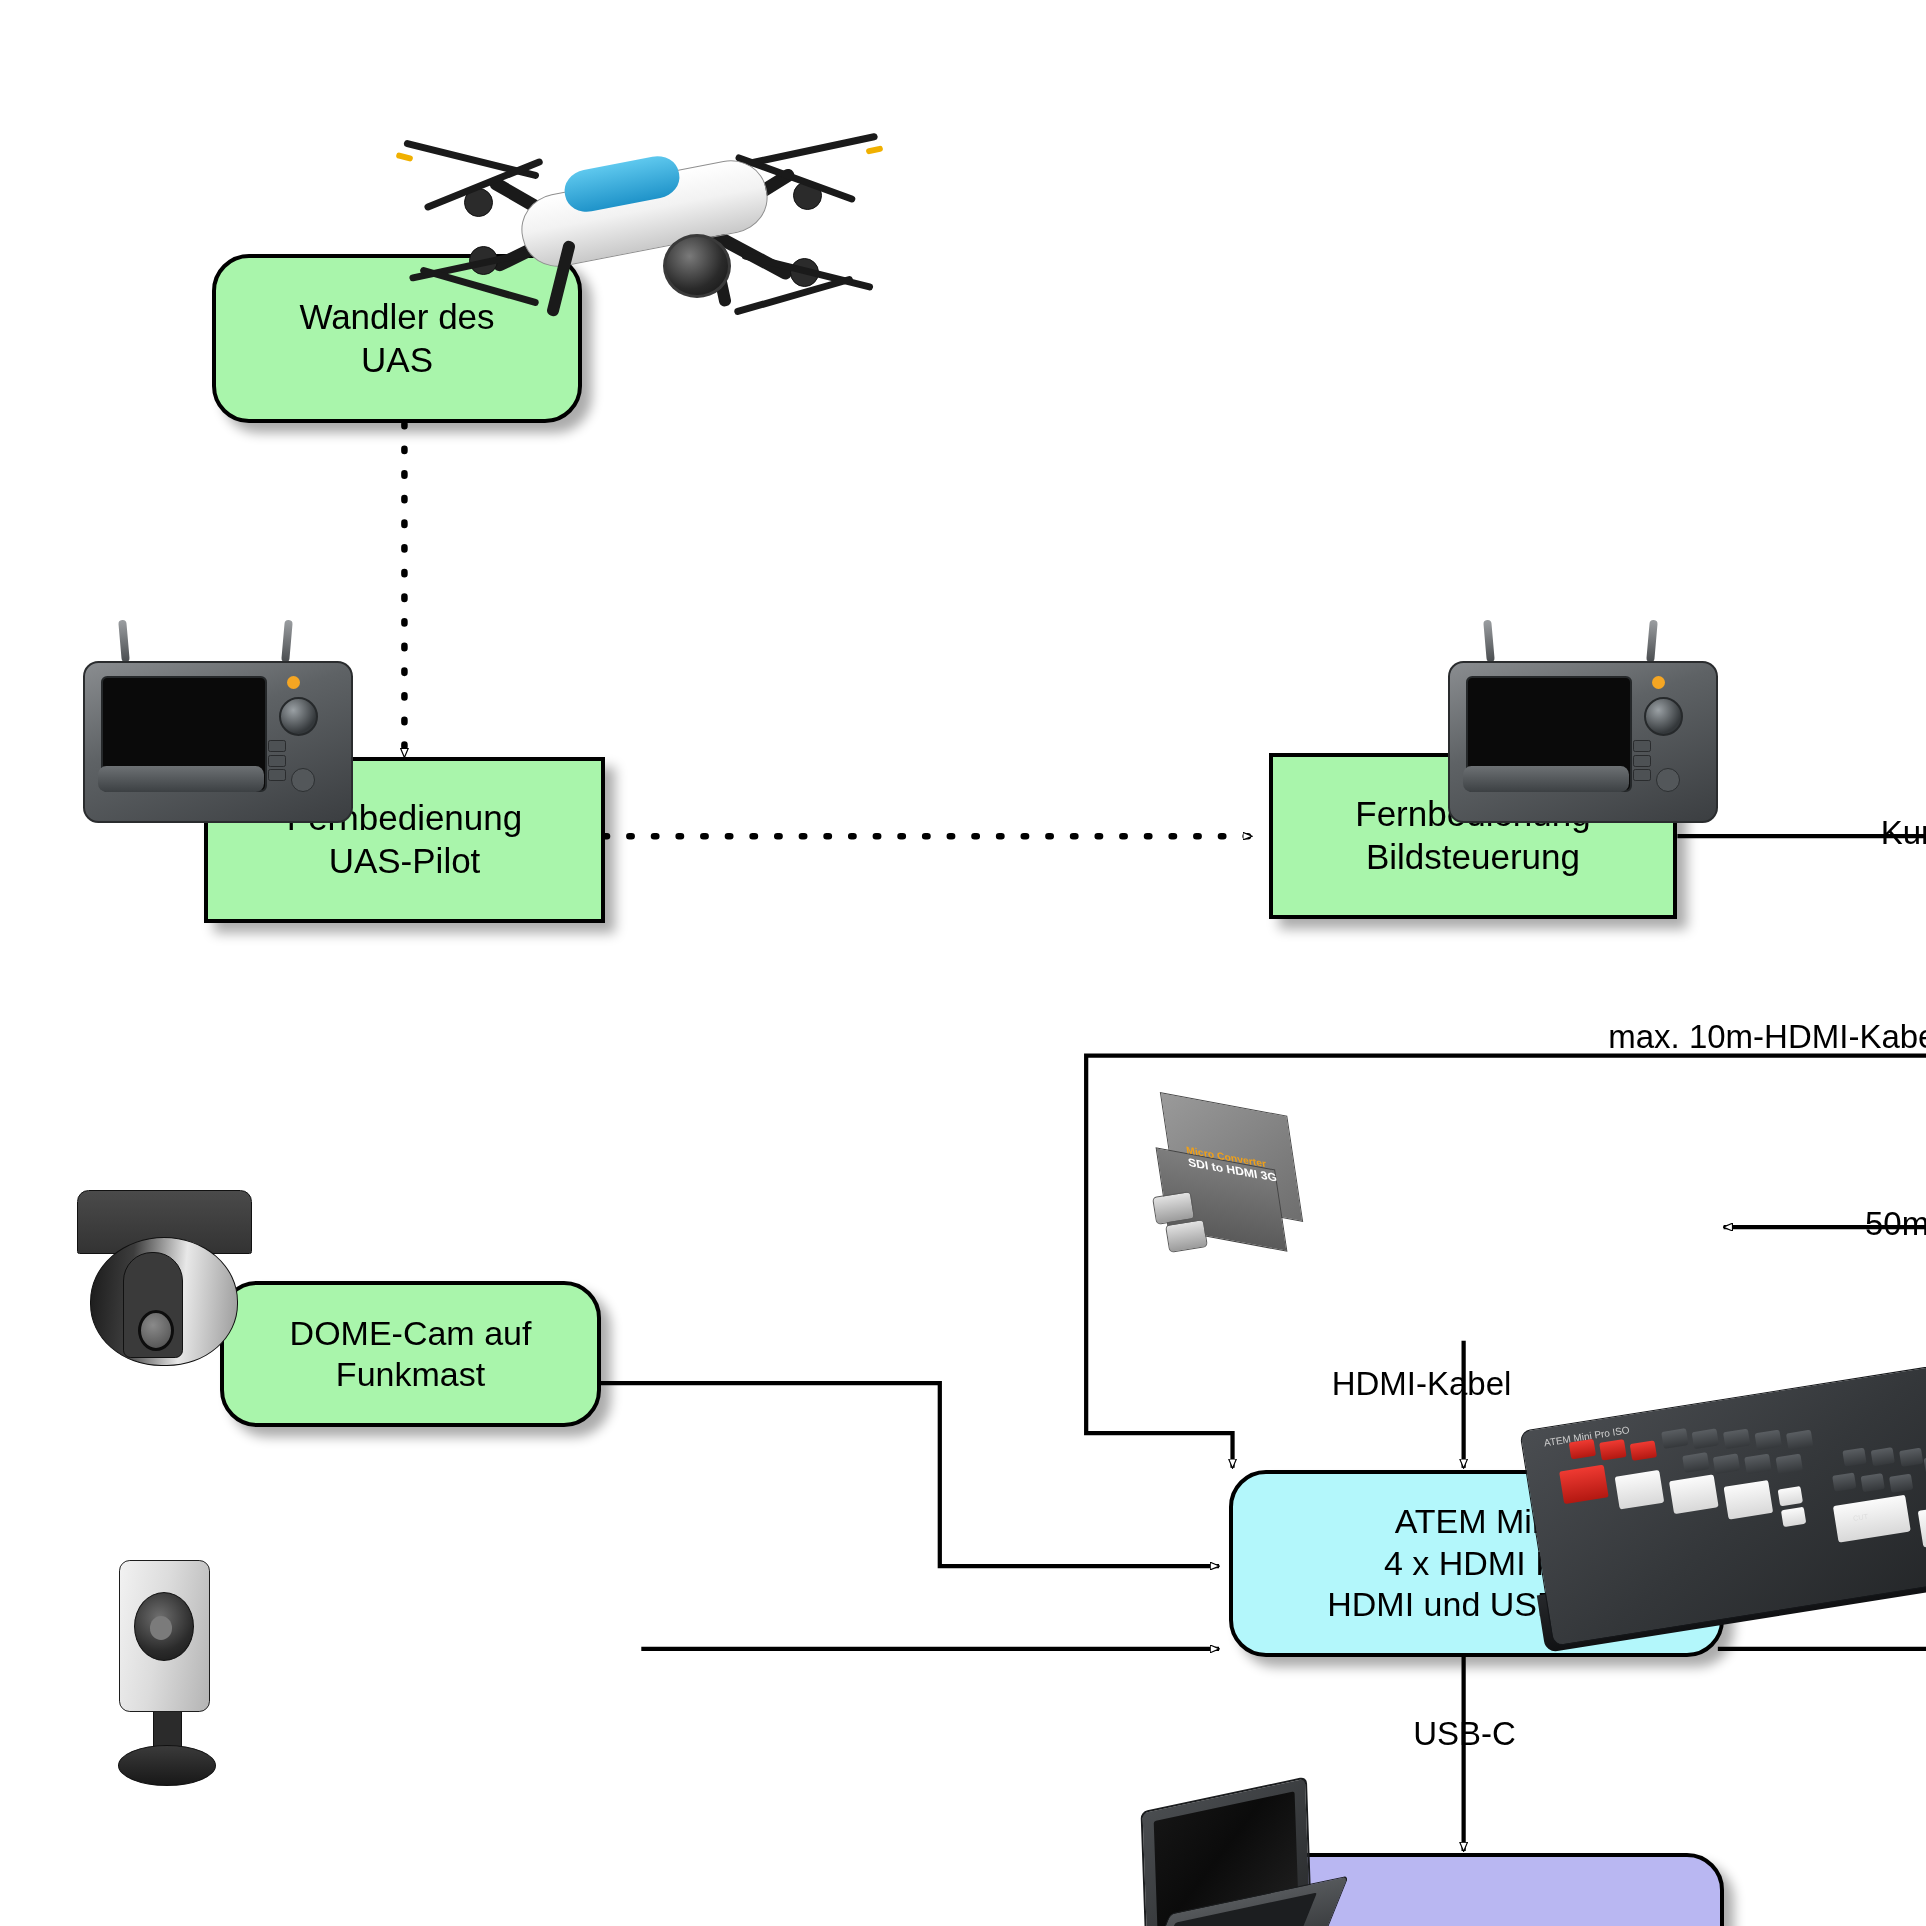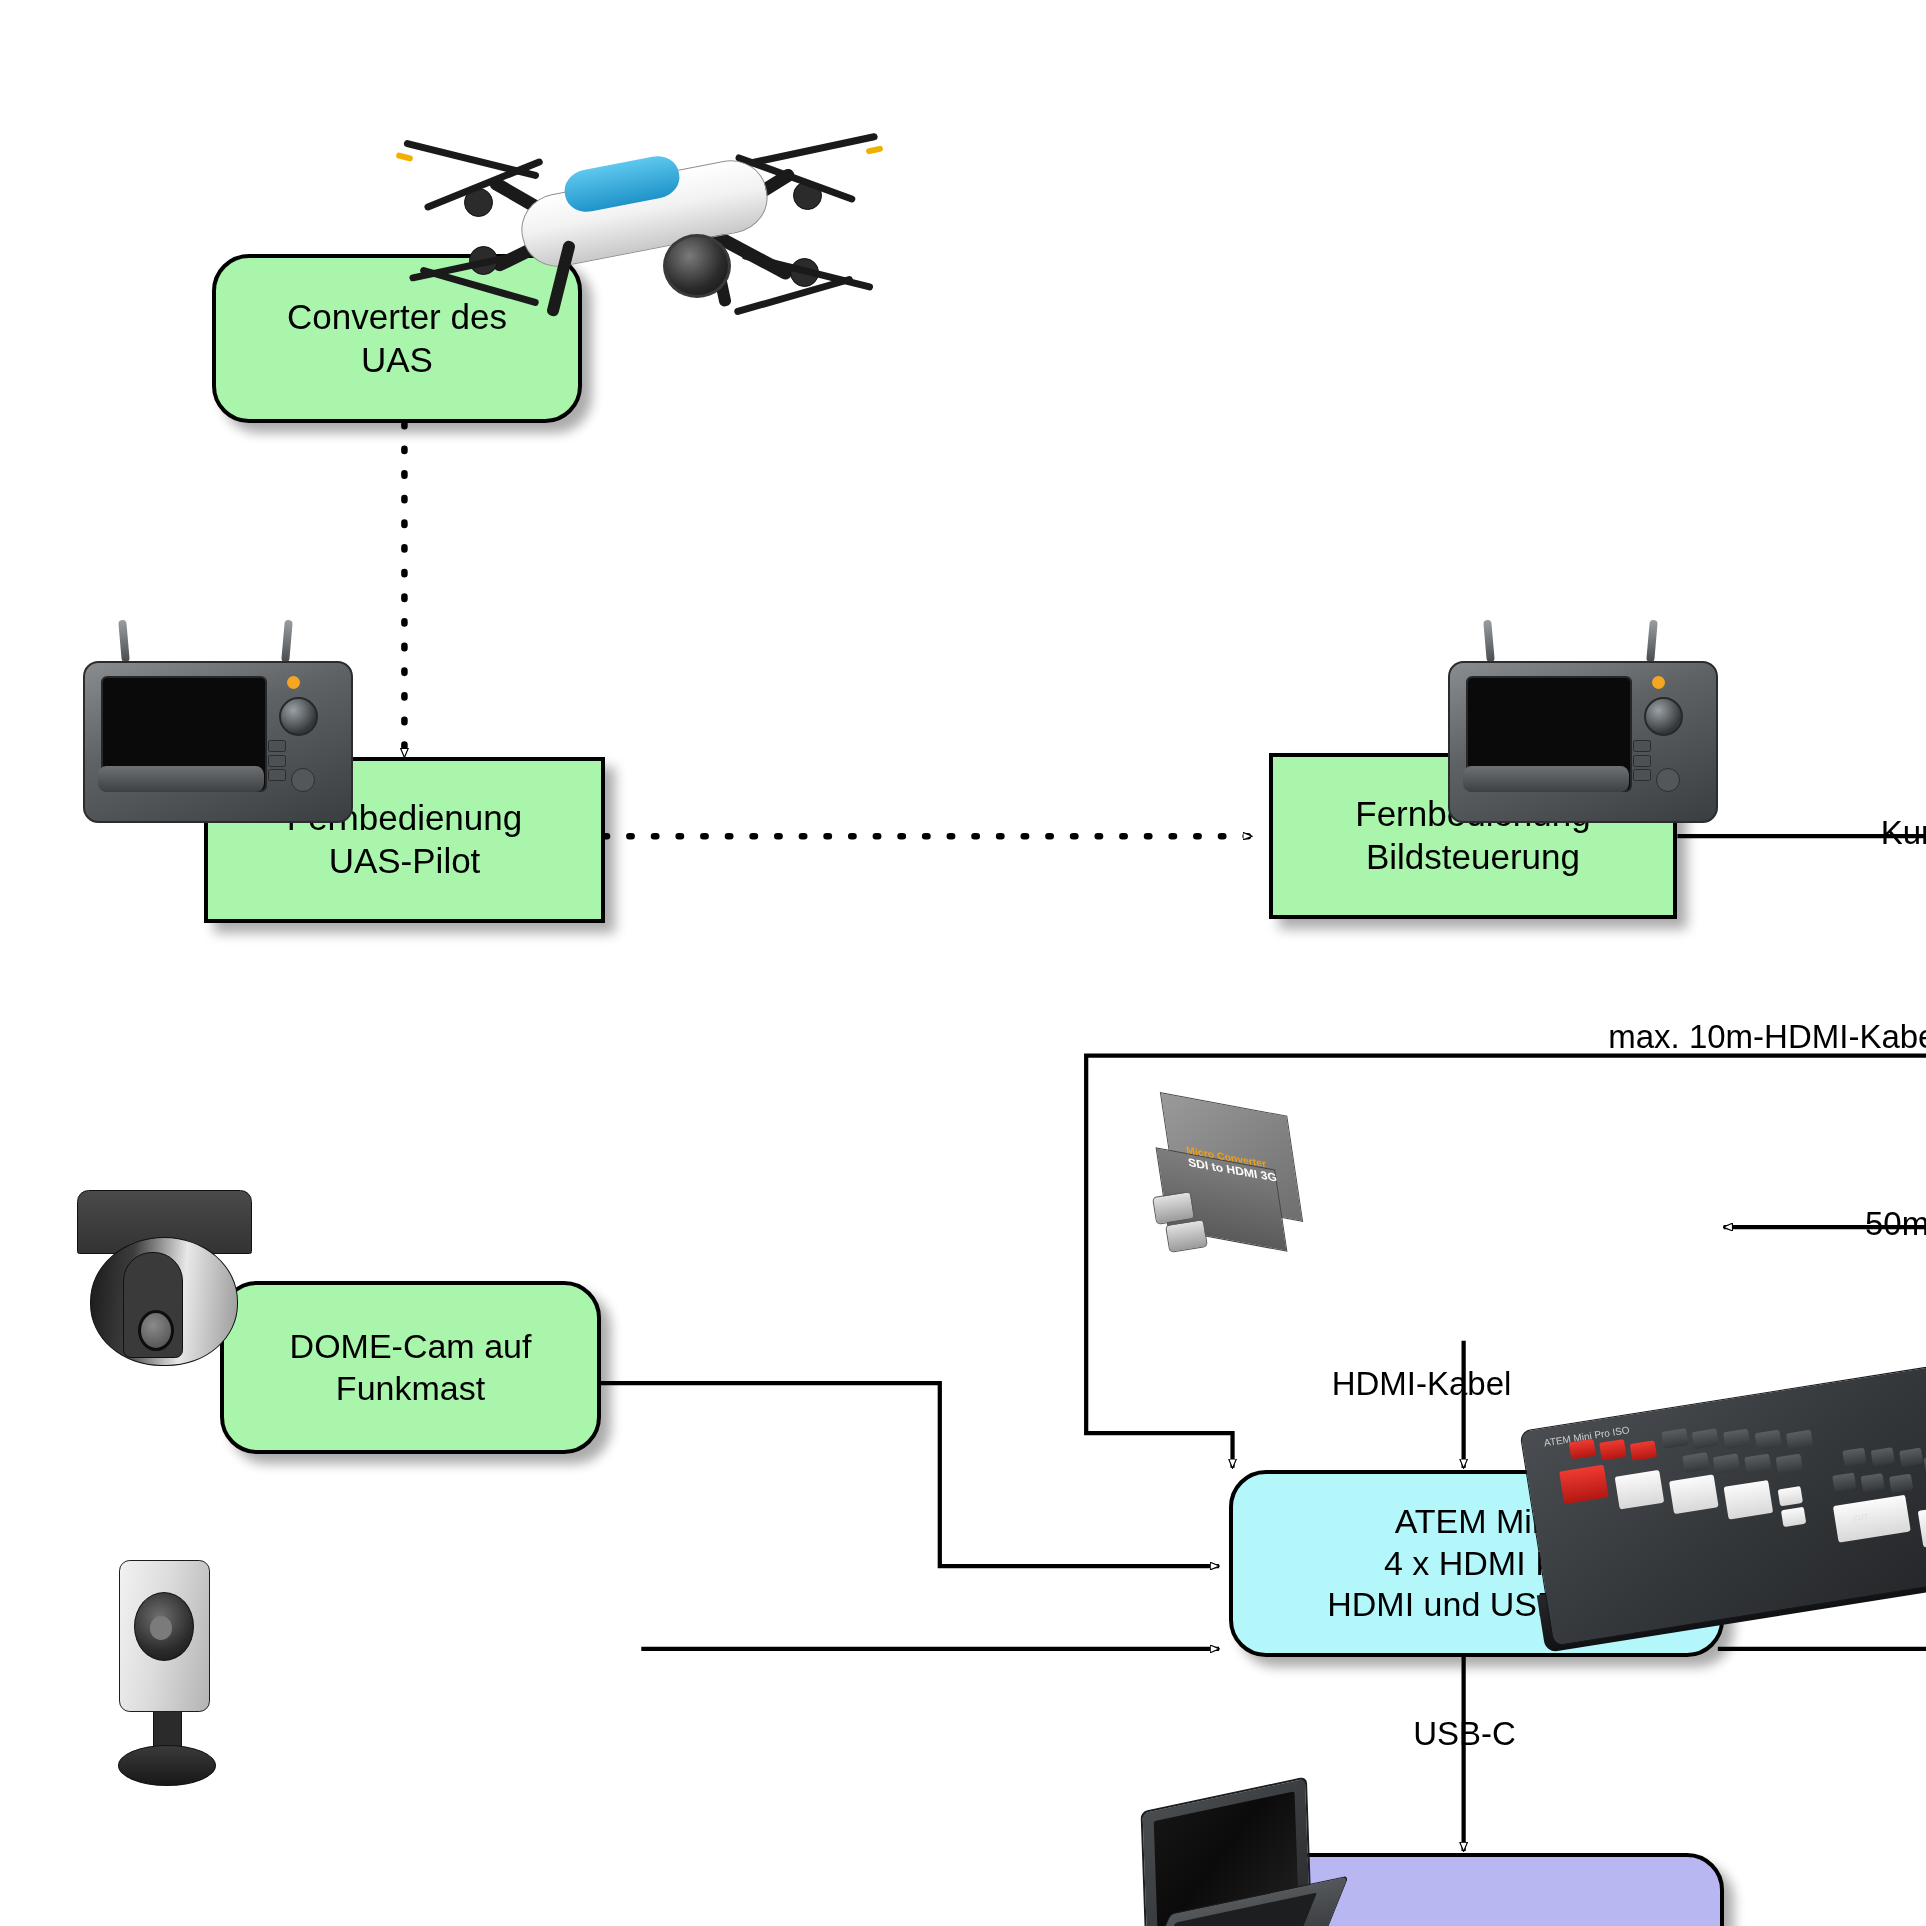--- a/index.html
+++ b/index.html
@@ -290,42 +290,42 @@
 
   <div class="photo webcam" style="left:104px;top:1552px;">
     <div class="wc-stem"></div>
     <div class="wc-base"></div>
     <div class="wc-body"></div>
     <div class="wc-lens"></div>
     <div class="wc-pupil"></div>
   </div>
 
   <div class="node green rounded" style="left:212px;top:254px;width:370px;height:169px;font-size:35px;">
-    <span style="white-space:pre-line;">Converter des
+    <span style="white-space:pre-line;">Wandler des
 UAS</span>
   </div>
 
   <div class="node green sharp" style="left:204px;top:757px;width:401px;height:166px;font-size:35px;">
     <span style="white-space:pre-line;">Fernbedienung
 UAS-Pilot</span>
   </div>
 
   <div class="node green sharp" style="left:1269px;top:753px;width:408px;height:166px;font-size:35px;">
     <span style="white-space:pre-line;">Fernbedienung
 Bildsteuerung</span>
   </div>
 
 
   <div class="node cyan rounded" style="left:1229px;top:1470px;width:495px;height:187px;font-size:34px;">
     <span style="white-space:pre-line;">ATEM Mini
 4 x HDMI IN
 HDMI und USB-Out</span>
   </div>
 
-  <div class="node green rounded" style="left:220px;top:1281px;width:381px;height:173px;font-size:34px;">
+  <div class="node green rounded" style="left:220px;top:1281px;width:381px;height:146px;font-size:34px;">
     <span style="white-space:pre-line;">DOME-Cam auf
 Funkmast</span>
   </div>
 
 
   <div class="node purple rounded" style="left:1229px;top:1853px;width:495px;height:171px;font-size:35px;">
     <span style="white-space:pre-line;">Laptop</span>
   </div>
 
 

